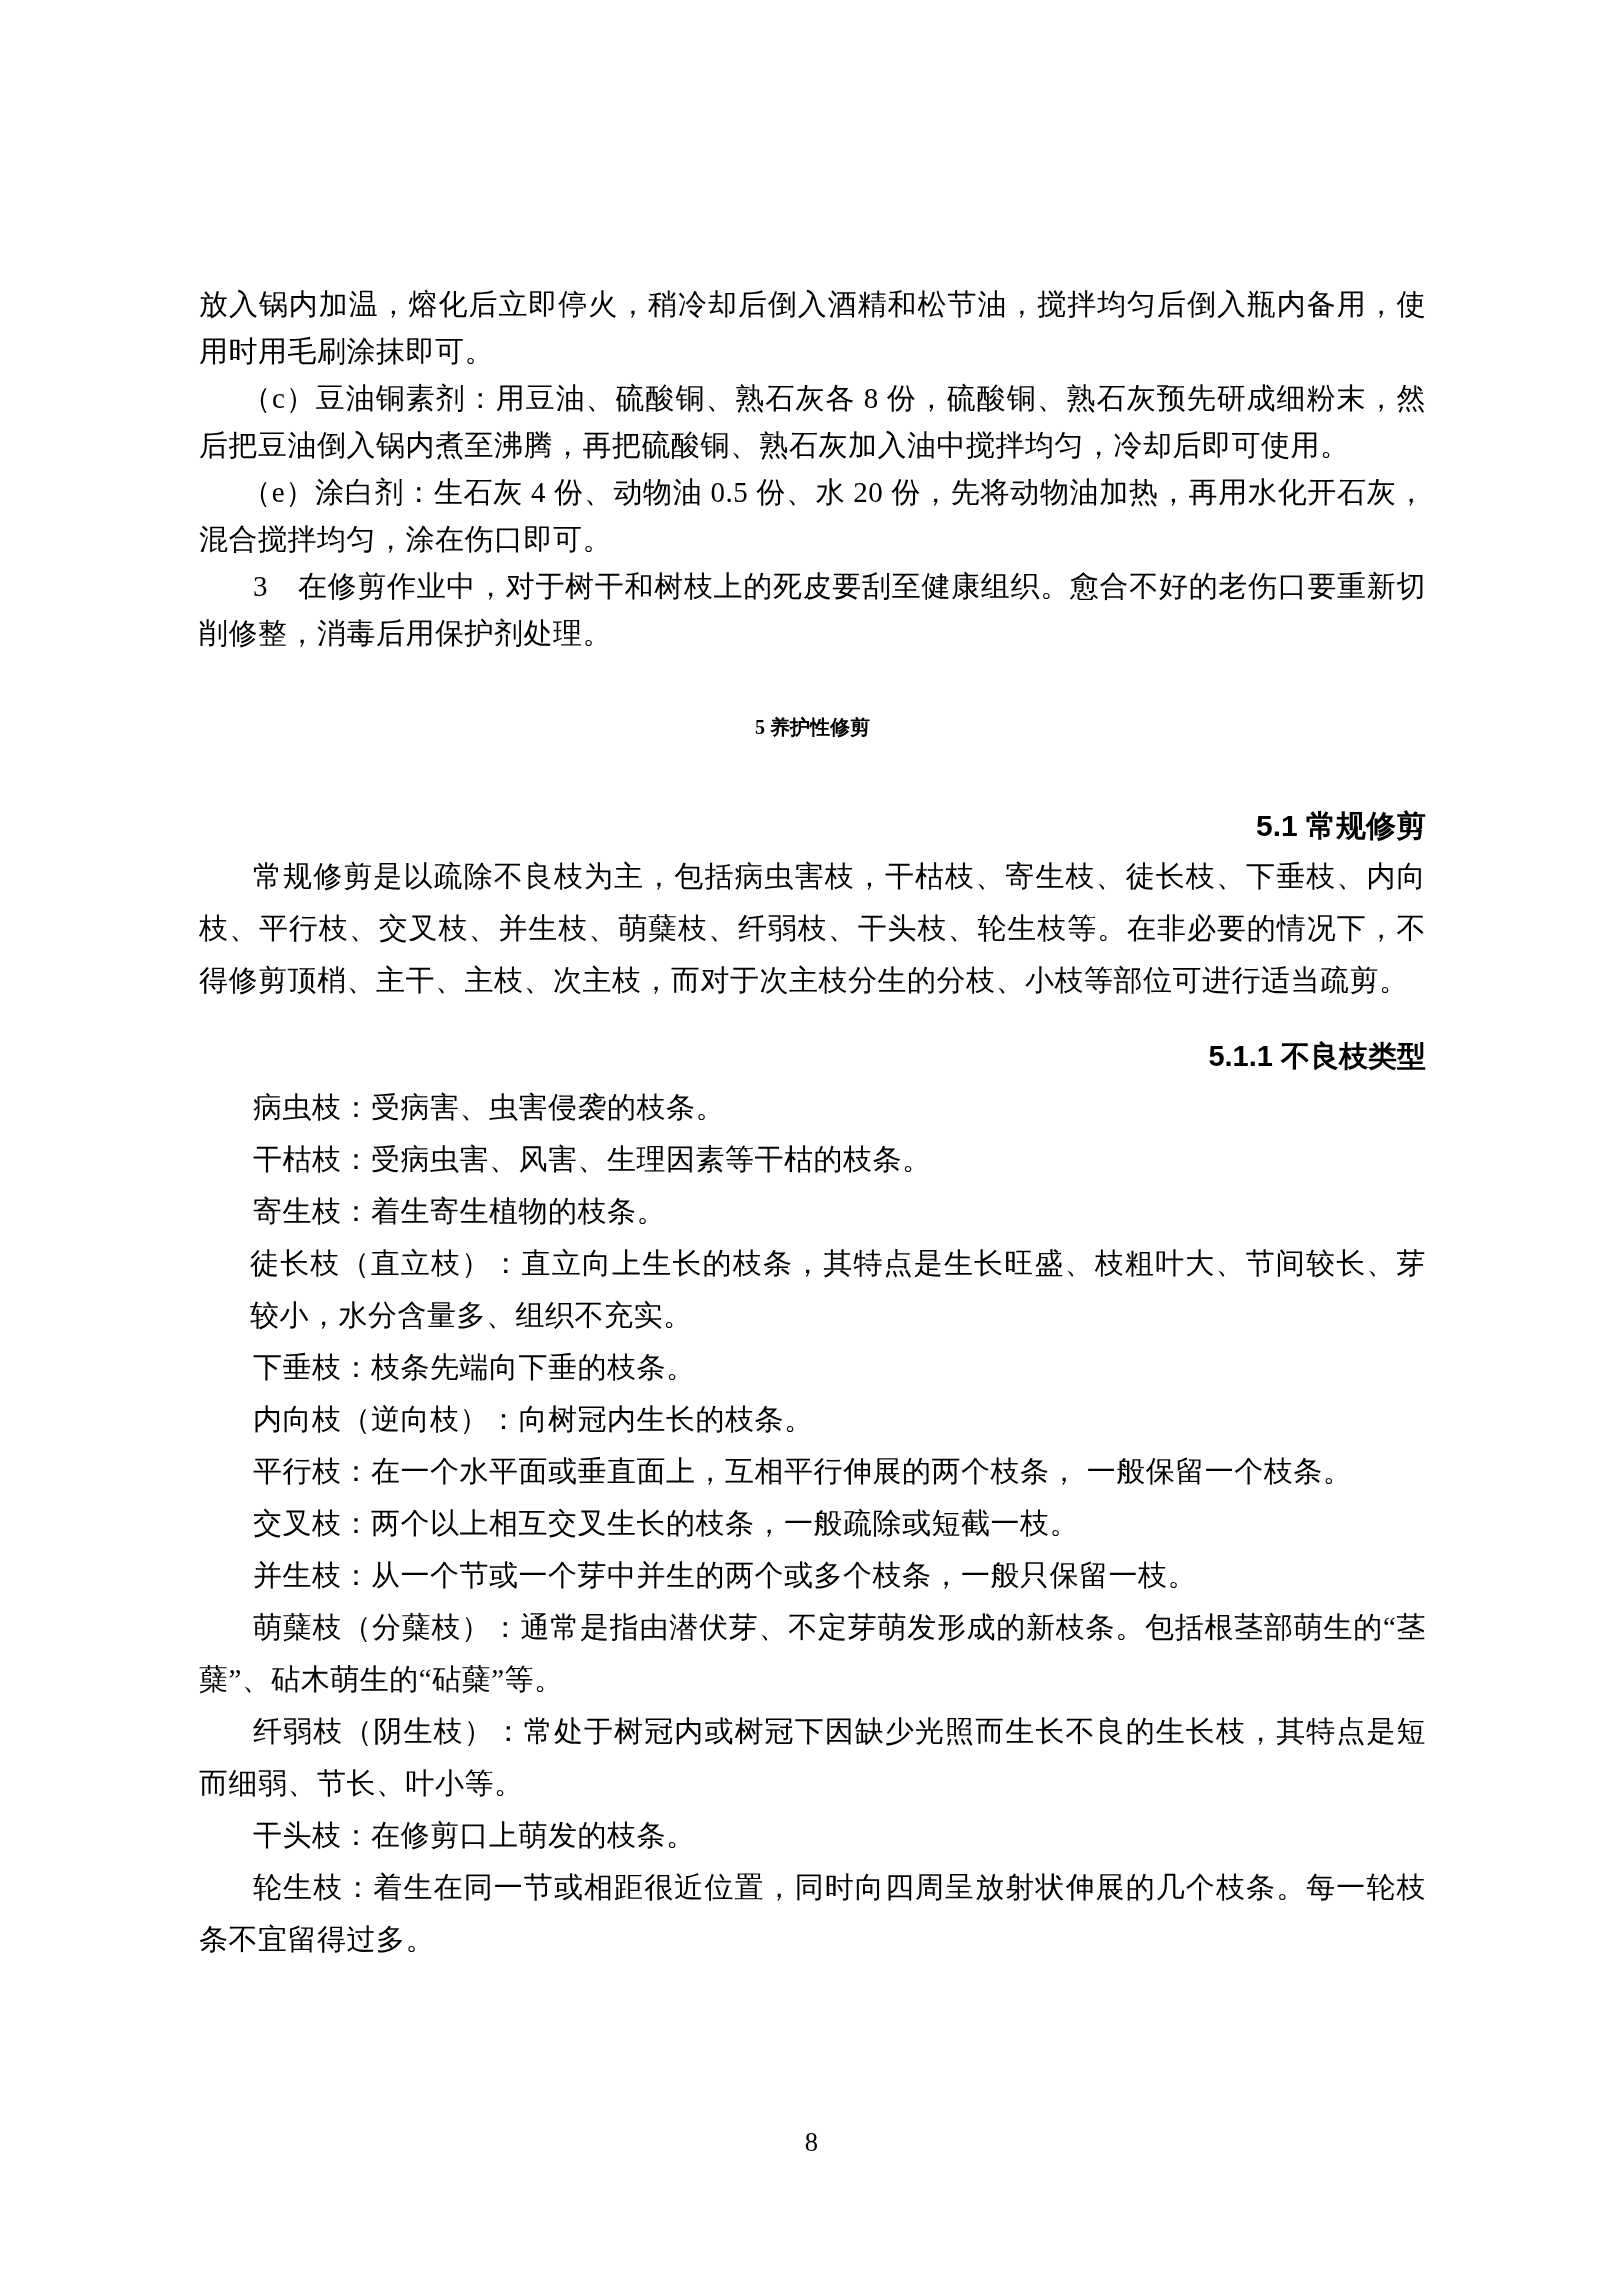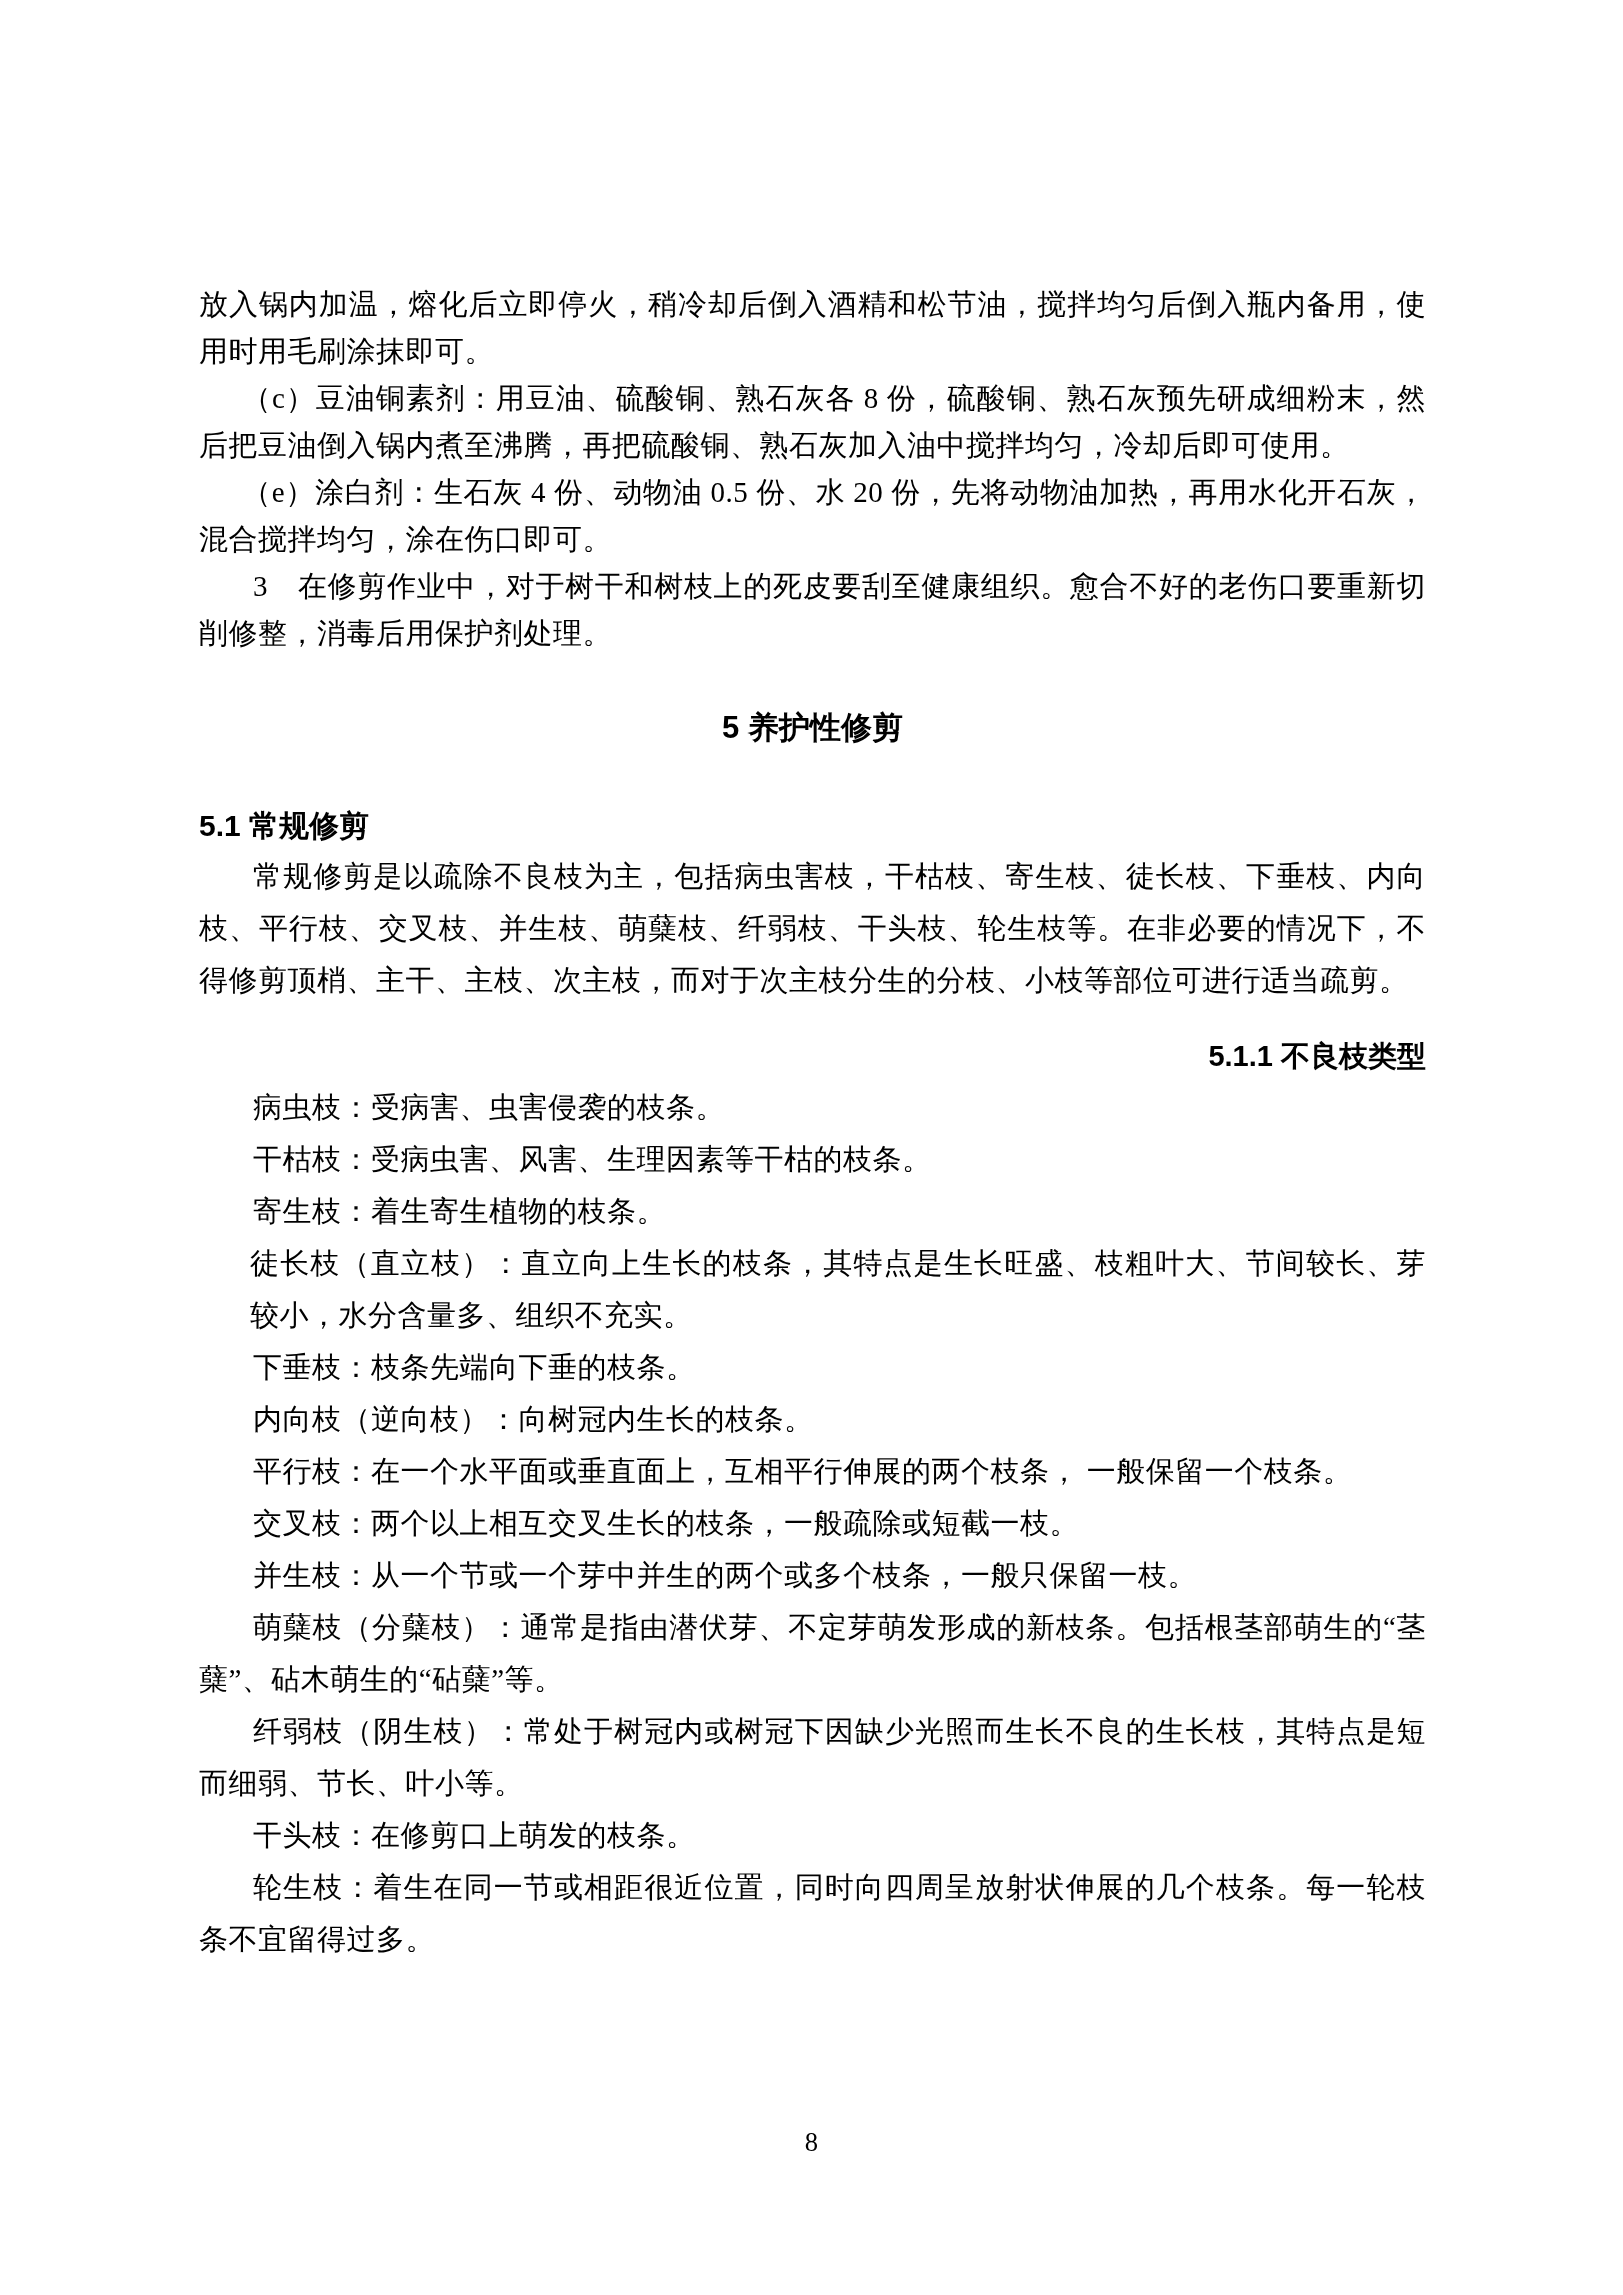--- a/index.html
+++ b/index.html
@@ -38,32 +38,32 @@
     line-height: 52px;
     text-indent: 54px;
   }
   p.def-block {
     line-height: 52px;
     padding-left: 51px;
     text-indent: 0;
   }
   h2.sec {
     margin: 46px 0 0 0;
-    font-size: 31px;
+    font-size: 20px;
     line-height: 49px;
     font-weight: bold;
     text-align: center;
-    font-family: Liberation Sans, sans-serif;
+    font-family: Liberation Serif, serif;
   }
   h3.sub {
     margin: 49px 0 0 0;
     font-size: 30px;
     line-height: 49px;
     font-weight: bold;
-    text-align: left;
+    text-align: right;
     font-family: "Liberation Sans", "DejaVu Sans", sans-serif;
   }
   h4.subsub {
     margin: 25.6px 0 0 0;
     font-size: 29px;
     line-height: 49px;
     font-weight: bold;
     text-align: right;
     font-family: "Liberation Sans", "DejaVu Sans", sans-serif;
   }

